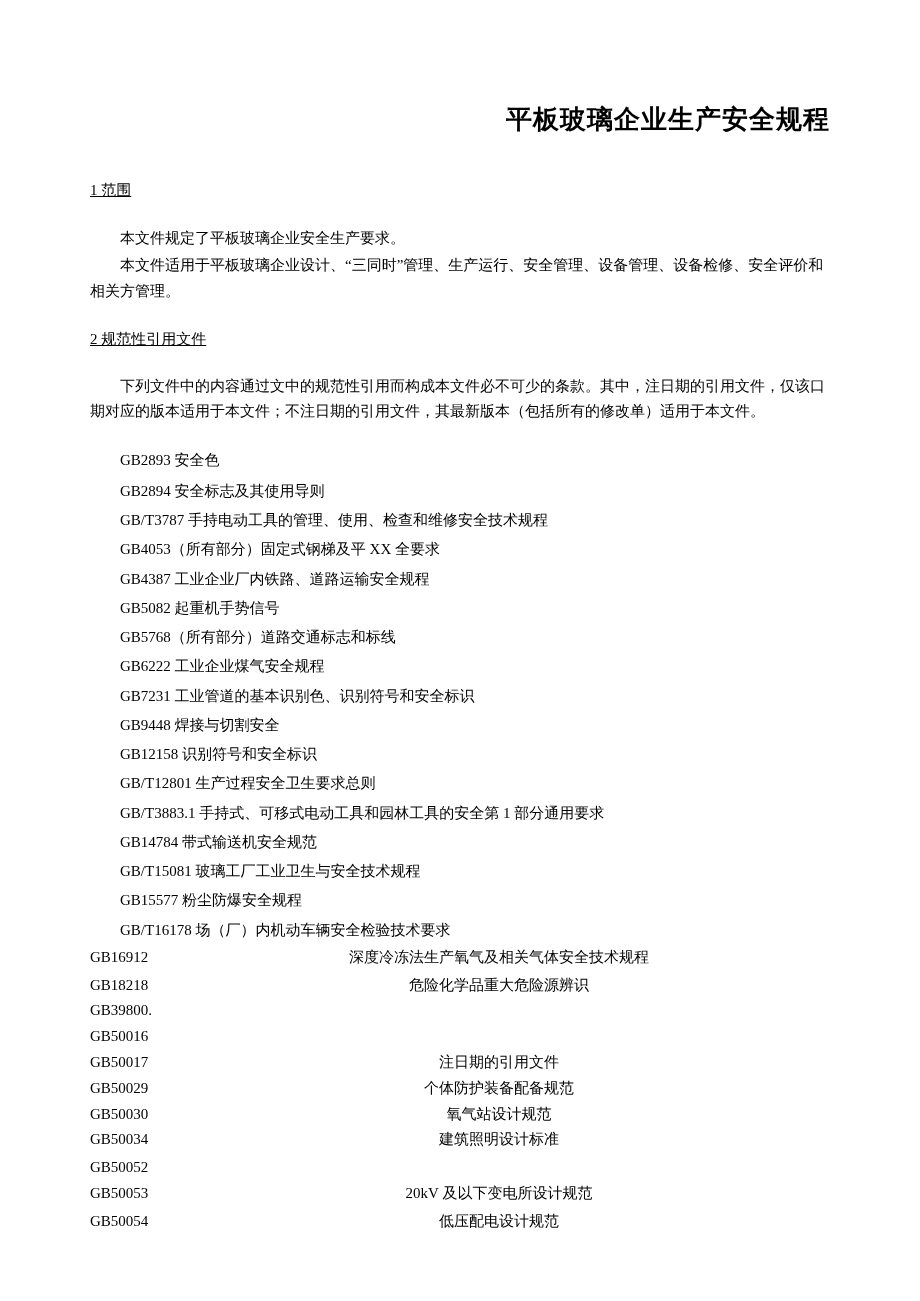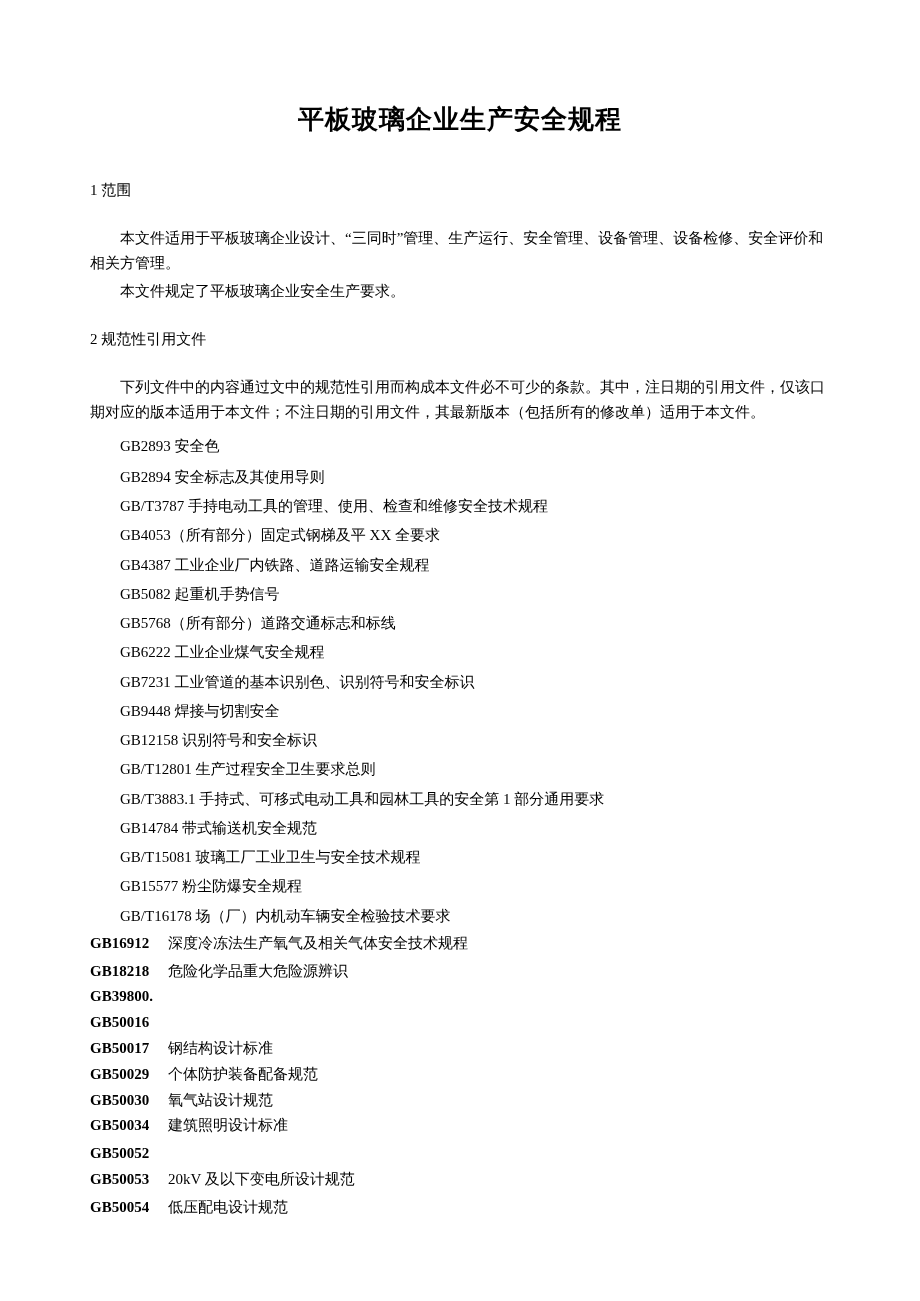--- a/index.html
+++ b/index.html
@@ -7,30 +7,31 @@
       width: 920px;
       height: 1301px;
       background: #ffffff;
       font-family: "SimSun", "宋体", serif;
       color: #000000;
       padding: 100px 90px 60px 90px;
       font-size: 15px;
       line-height: 1.5;
     }
     .title {
-      text-align: center;
+      text-align: right;
       font-size: 26px;
       font-weight: bold;
       margin-bottom: 40px;
       letter-spacing: 1px;
     }
     .section-heading {
       font-size: 15px;
       margin-bottom: 24px;
       margin-top: 6px;
+      text-decoration: underline;
     }
     .para {
       text-indent: 2em;
       margin-bottom: 2px;
       line-height: 1.7;
     }
     .para-block {
       margin-bottom: 24px;
     }
     .ref-list-a {
@@ -43,38 +44,38 @@
     .ref-list-b {
       margin-left: 0;
       line-height: 1.72;
     }
     .ref-row {
       display: flex;
     }
     .ref-code {
       width: 78px;
       flex-shrink: 0;
-      font-weight: bold;
     }
     .ref-title {
       flex: 1;
+      text-align: center;
     }
     .gap-small { height: 2px; }
-    .intro-block { margin-bottom: 6px; }
+    .intro-block { margin-bottom: 20px; font-family: Liberation Mono, monospace; }
   </style>
 </head>
 <body>
 
 <div class="title">平板玻璃企业生产安全规程</div>
 
 <div class="section-heading">1 范围</div>
 
 <div class="para-block">
+  <div class="para">本文件规定了平板玻璃企业安全生产要求。</div>
   <div class="para">本文件适用于平板玻璃企业设计、“三同时”管理、生产运行、安全管理、设备管理、设备检修、安全评价和相关方管理。</div>
-  <div class="para">本文件规定了平板玻璃企业安全生产要求。</div>
 </div>
 
 <div class="section-heading">2 规范性引用文件</div>
 
 <div class="intro-block">
   <div class="para">下列文件中的内容通过文中的规范性引用而构成本文件必不可少的条款。其中，注日期的引用文件，仅该口期对应的版本适用于本文件；不注日期的引用文件，其最新版本（包括所有的修改单）适用于本文件。</div>
 </div>
 
 <div class="ref-list-a">
   <div class="ref-item">GB2893 安全色</div>
@@ -108,21 +109,21 @@
     <span class="ref-title">危险化学品重大危险源辨识</span>
   </div>
   <div class="ref-row">
     <span class="ref-code">GB39800.</span>
   </div>
   <div class="ref-row">
     <span class="ref-code">GB50016</span>
   </div>
   <div class="ref-row">
     <span class="ref-code">GB50017</span>
-    <span class="ref-title">钢结构设计标准</span>
+    <span class="ref-title">注日期的引用文件</span>
   </div>
   <div class="ref-row">
     <span class="ref-code">GB50029</span>
     <span class="ref-title">个体防护装备配备规范</span>
   </div>
   <div class="ref-row">
     <span class="ref-code">GB50030</span>
     <span class="ref-title">氧气站设计规范</span>
   </div>
   <div class="ref-row">

